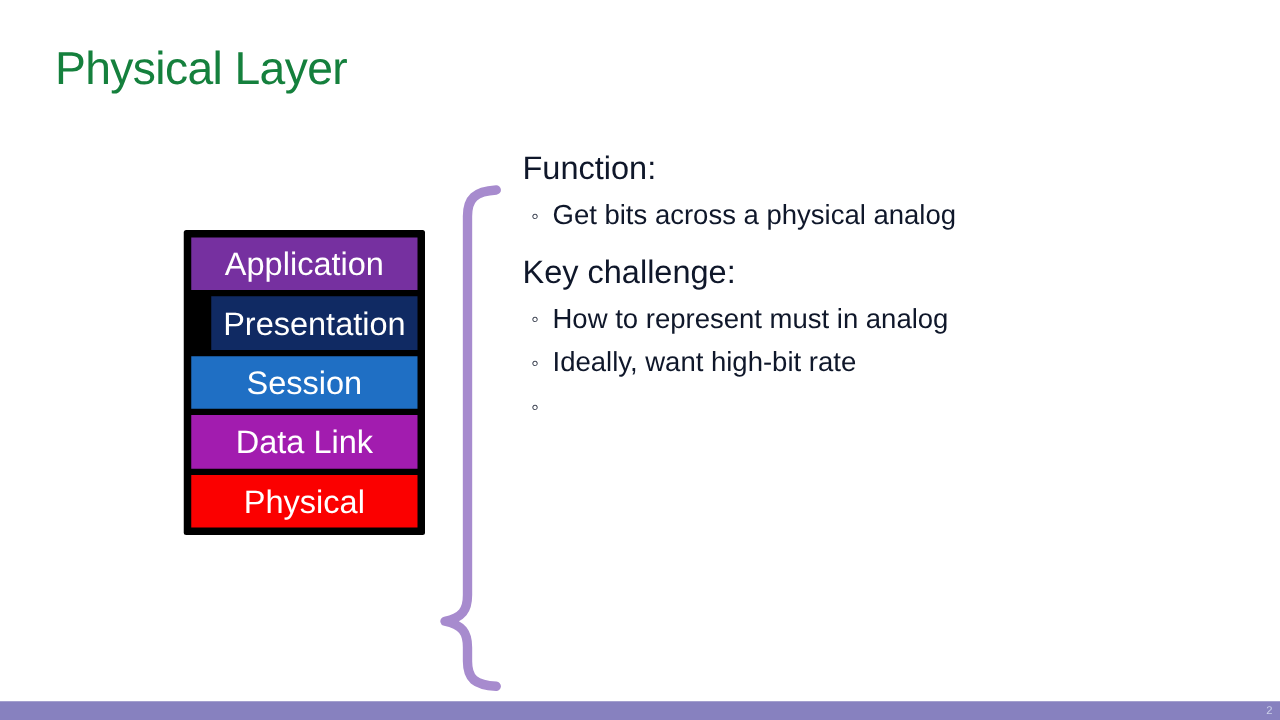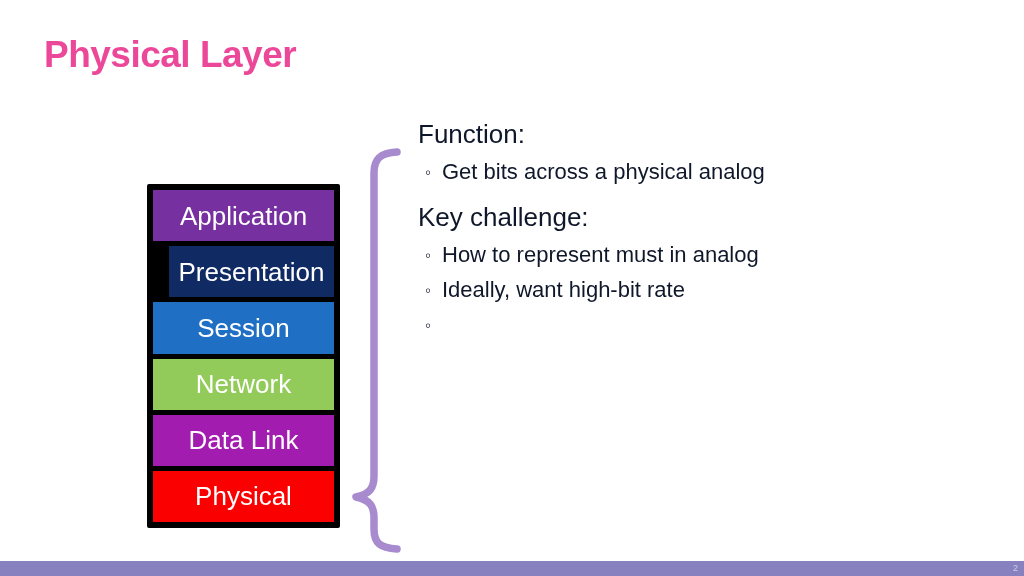--- a/index.html
+++ b/index.html
@@ -27,21 +27,21 @@
     letter-spacing: -0.5px;
     line-height: 1.2;
   }
 
   
   .stack {
     position: absolute;
     left: 147px;
     top: 184px;
     width: 193px;
-    height: 344px;
+    height: 244px;
     box-sizing: border-box;
     background: #000000;
     border-radius: 2px;
     padding: 6px;
     display: flex;
     flex-direction: column;
     gap: 5px;
   }
   .layer {
     flex: 1;
@@ -106,27 +106,26 @@
     top: 2px;
     font-size: 9px;
     line-height: 10px;
   }
 </style>
 </head>
 <body>
 
 <div class="slide">
 
-  <h1 class="slide-title" style="color: #ec4899; font-weight: bold;">Physical Layer</h1>
+  <h1 class="slide-title" style="color: #15803d;">Physical Layer</h1>
 
   <div class="stack">
     <div class="layer" style="background-color: rgb(118, 48, 160);">Application</div>
     <div class="layer" style="background-color: rgb(16, 42, 99); margin-left: 16px;">Presentation</div>
     <div class="layer" style="background-color: rgb(31, 111, 196);">Session</div>
-    <div class="layer" style="background-color: rgb(147, 203, 90);">Network</div>
     <div class="layer" style="background-color: #a21caf;">Data Link</div>
     <div class="layer" style="background-color: rgb(251, 0, 0);">Physical</div>
   </div>
 
   <svg class="brace-svg" viewBox="0 0 56 414" xmlns="http://www.w3.org/2000/svg">
     <path d="M49 6 C32 7, 26 13, 26 27 L26 330 C26 342, 22 348, 8 351 C22 354, 26 360, 26 372 L26 383 C26 397, 32 402, 49 403" fill="none" stroke-width="7.5" stroke-linecap="round" stroke-linejoin="round" stroke="#A78BCE"></path>
   </svg>
 
   <div class="content" style="color: #0f172a;">
 

